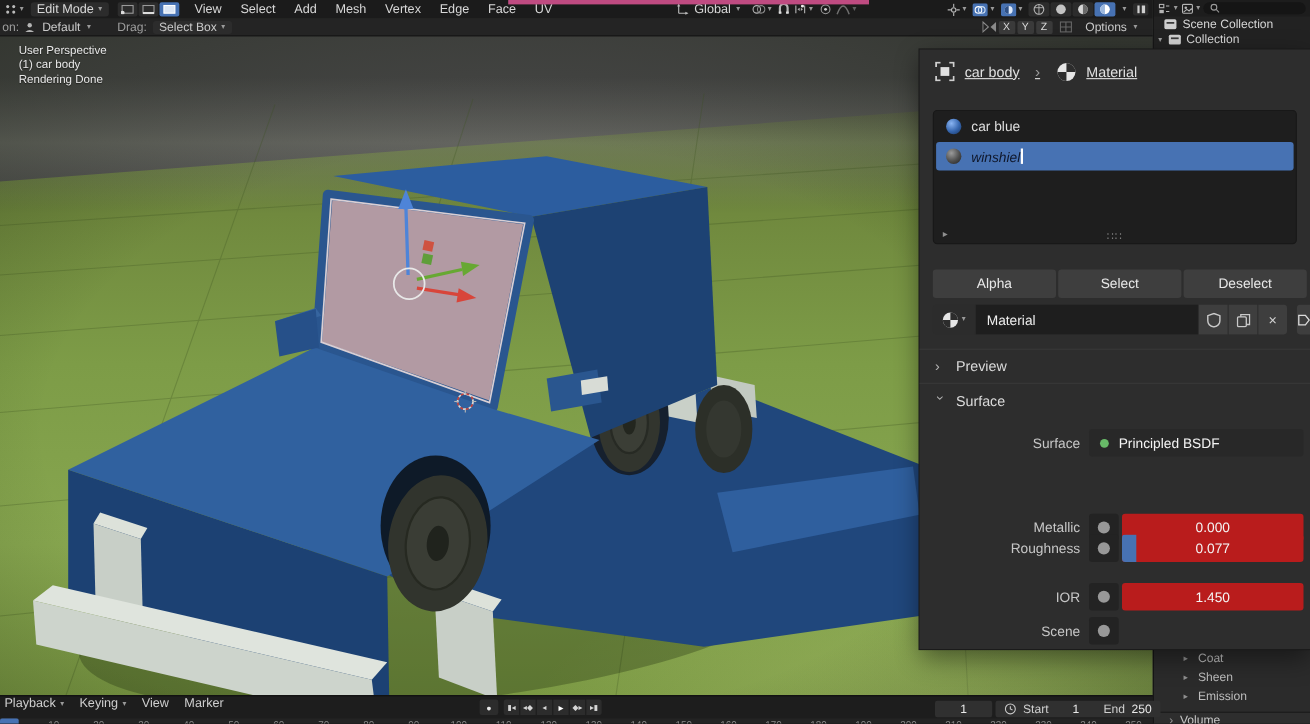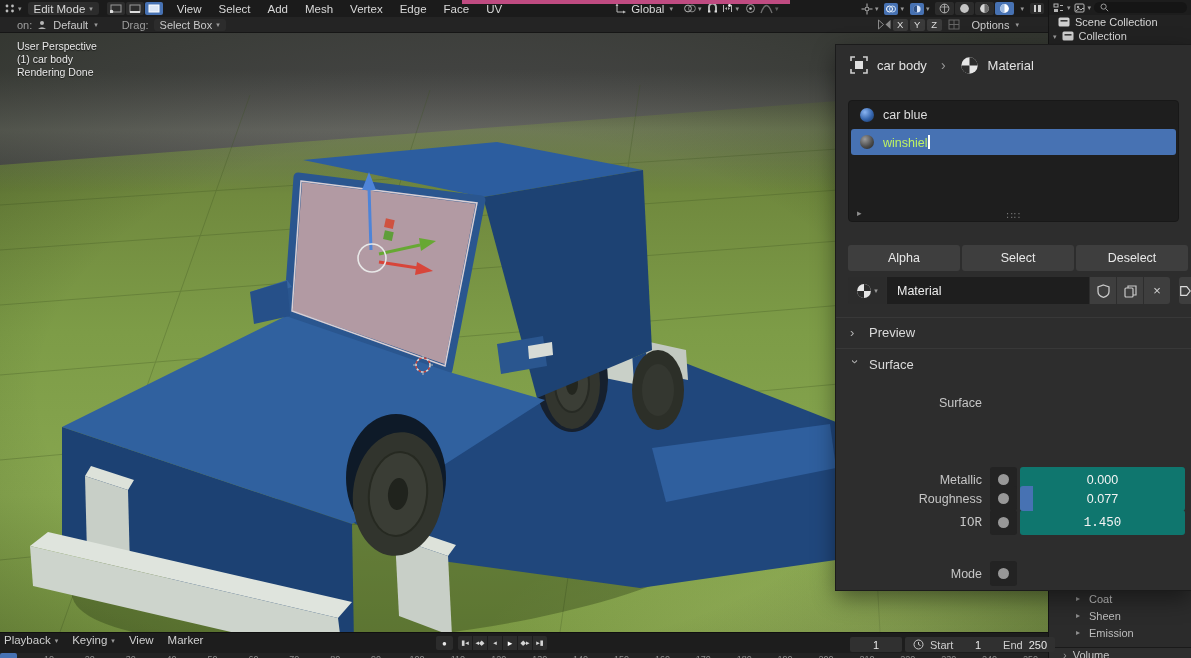--- a/index.html
+++ b/index.html
@@ -8,21 +8,21 @@
   .app *{box-sizing:border-box;}
 
   
   .viewport{position:absolute;left:0;top:0;width:1048px;height:632px;overflow:hidden;background:#454545;}
   .scene{position:absolute;left:0;top:0;}
   .vp-overlay{position:absolute;left:17px;top:40px;font-size:10.5px;line-height:13px;color:#e8e8e8;
               text-shadow:0 1px 1px rgba(0,0,0,.55);z-index:4;}
   .vp-header{position:absolute;left:0;top:0;width:100%;height:17px;background:#1b1b1b;display:flex;
              align-items:center;font-size:11.5px;color:#d8d8d8;z-index:6;padding:0 4px;}
   .vp-subheader{position:absolute;left:0;top:17px;width:100%;height:16px;background:#242424;display:flex;
-                align-items:center;font-size:11px;color:#c9c9c9;z-index:6;border-bottom:1px solid #161616;padding:0 17px;}
+                align-items:center;font-size:11px;color:#c9c9c9;z-index:6;border-bottom:1px solid #161616;padding:0 2px;}
   .pink-stripe{position:absolute;left:462px;top:0;width:328px;height:4px;z-index:8;}
   .dd{display:inline-flex;align-items:center;gap:4px;background:#2c2c2c;border-radius:3px;height:13px;
       padding:0 6px;cursor:default;}
   .caret{font-size:7px;color:#9a9a9a;line-height:1;}
   .menus{display:inline-flex;gap:17px;margin-left:14px;}
   .menus span{cursor:default;}
   .mode-btns{display:inline-flex;margin-left:8px;gap:1px;}
   .mode-btn{width:18px;height:13px;background:#2c2c2c;border-radius:2px;display:flex;align-items:center;justify-content:center;}
   .mode-btn.active{background:#4772b3;}
   .hdr-right{margin-left:auto;display:inline-flex;align-items:center;gap:6px;}
@@ -47,25 +47,25 @@
   .pe-rows{position:absolute;left:0;top:590px;width:100%;font-size:11px;color:#bdbdbd;}
   .pe-row{display:flex;align-items:center;height:17px;padding-left:27px;gap:9px;}
   .pe-bullet{font-size:8px;color:#8f8f8f;}
   .pe-volume{position:absolute;left:0;top:647px;width:100%;height:11px;overflow:hidden;background:#2e2e2e;
              border-top:1px solid #1a1a1a;display:flex;align-items:flex-start;gap:6px;padding:1px 0 0 14px;
              font-size:11px;color:#c6c6c6;}
 
   
   .mat-panel{position:absolute;left:836px;top:45px;width:355px;height:545px;background:#2d2d2d;z-index:10;
              box-shadow:0 0 0 1px #1b1b1b,0 8px 22px rgba(0,0,0,.45);font-size:12.5px;}
-  .crumb{display:flex;align-items:center;height:40px;padding-left:14px;gap:9px;color:#e2e2e2;font-size:13px;}
+  .crumb{display:flex;align-items:center;height:40px;padding-left:14px;gap:9px;color:#e2e2e2;font-size:13px;text-decoration:underline;}
   .crumb-sep{color:#9a9a9a;font-size:14px;margin:0 5px;}
   .slot-list{position:absolute;left:12px;top:55px;width:331px;height:122px;background:#1e1e1e;border:1px solid #181818;border-radius:4px;}
   .slot-row{display:flex;align-items:center;gap:9px;height:26px;padding-left:9px;color:#dedede;border-radius:3px;margin:1px 2px 0 2px;}
-  .slot-row.selected{background:#4772b3;color:#bef264;}
+  .slot-row.selected{background:#4772b3;color:#0f172a;font-style:italic;}
   .sphere{width:14px;height:14px;border-radius:50%;flex:0 0 auto;}
   .sphere.blue{background:radial-gradient(circle at 35% 30%,#89b4f2,#3565ad 55%,#17345f);}
   .sphere.grey{background:radial-gradient(circle at 35% 30%,#9b9b9b,#4e4e4e 55%,#1f1f1f);}
   .txt-cursor{display:inline-block;width:1.5px;height:14px;background:#fff;margin-left:1px;vertical-align:-2px;}
   .slot-expander{position:absolute;left:8px;bottom:3px;font-size:9px;color:#8f8f8f;}
   .slot-grip{position:absolute;left:50%;bottom:0;transform:translateX(-50%);font-size:10px;color:#7d7d7d;letter-spacing:1px;}
   .actions{position:absolute;left:12px;top:200px;width:340px;height:26px;display:flex;gap:2px;}
   .actions .btn{flex:1;background:#3e3e3e;border-radius:3px;display:flex;align-items:center;justify-content:center;color:#e8e8e8;}
   .datablock{position:absolute;left:12px;top:232px;width:343px;height:27px;display:flex;align-items:stretch;}
   .db-sphere-btn{width:38px;background:#2c2c2c;border-radius:3px 0 0 3px;display:flex;align-items:center;justify-content:center;gap:2px;}
@@ -78,21 +78,21 @@
   .sect .chev{color:#b2b2b2;font-size:13px;width:10px;}
   .prow{position:absolute;left:0;width:100%;height:25px;display:flex;align-items:center;}
   .plabel{width:146px;text-align:right;color:#c6c6c6;flex:0 0 auto;}
   .pfield{position:relative;margin-left:8px;height:25px;border-radius:3px;overflow:hidden;
           display:flex;align-items:center;justify-content:center;color:#f4f4f4;}
   .pfield.wide{width:195px;}
   .pfield.afterSocket{width:165px;margin-left:3px;}
   .socket{width:27px;height:25px;margin-left:8px;background:#232323;border-radius:3px;flex:0 0 auto;
           display:flex;align-items:center;justify-content:center;}
   .socket i{display:block;width:11px;height:11px;border-radius:50%;}
-  .slider{background:#0f766e;}
+  .slider{background:#b91c1c;}
   .slider .fill{position:absolute;left:0;top:0;bottom:0;background:#4772b3;}
   .slider span{position:relative;z-index:1;}
   .surfield{background:#282828;justify-content:flex-start;padding-left:10px;gap:9px;}
   .greendot{width:8px;height:8px;border-radius:50%;background:#68ba68;}
   .swatch{background:#5b5b5b;}
 
   
   .timeline{position:absolute;left:0;top:632px;width:1048px;height:26px;background:#1d1d1d;border-top:1px solid #101010;z-index:6;}
   .tl-menus{position:absolute;left:4px;top:1px;display:flex;gap:14px;font-size:11.5px;color:#cfcfcf;align-items:flex-end;}
   .tl-menus .with-caret{display:inline-flex;align-items:center;gap:4px;}
@@ -564,20 +564,24 @@
       <span class="chev">›</span>
       <span>Preview</span>
     </div>
     <div class="sect" style="top:303px;height:32px;">
       <span class="chev rot90">›</span>
       <span>Surface</span>
     </div>
 
     <div class="prow" style="top:345px;">
       <span class="plabel">Surface</span>
+      <span class="pfield wide surfield">
+        <span class="greendot"></span>
+        <span>Principled BSDF</span>
+      </span>
     </div>
 
 
     <div class="prow" style="top:422px;">
       <span class="plabel">Metallic</span>
       <span class="socket">
           <i style="background:#989898;"></i>
         </span>
       <span class="pfield afterSocket slider">
         <span class="fill" style="width: 0%;"></span>
@@ -589,33 +593,33 @@
       <span class="plabel">Roughness</span>
       <span class="socket">
           <i style="background:#989898;"></i>
         </span>
       <span class="pfield afterSocket slider">
         <span class="fill" style="width: 7.7%;"></span>
         <span>0.077</span>
       </span>
     </div>
 
-    <div class="prow" style="top:465px;font-family:Liberation Mono, monospace;">
+    <div class="prow" style="top:485px;">
       <span class="plabel">IOR</span>
       <span class="socket">
           <i style="background:#989898;"></i>
         </span>
       <span class="pfield afterSocket slider">
         <span class="fill" style="width: 0%;"></span>
         <span>1.450</span>
       </span>
     </div>
 
     <div class="prow" style="top:516px;">
-      <span class="plabel">Mode</span>
+      <span class="plabel">Scene</span>
       <span class="socket">
           <i style="background:#989898;"></i>
         </span>
     </div>
   </div>
 
   <div class="timeline">
     <div class="tl-menus">
       <span class="with-caret">
         <span>Playback</span>

